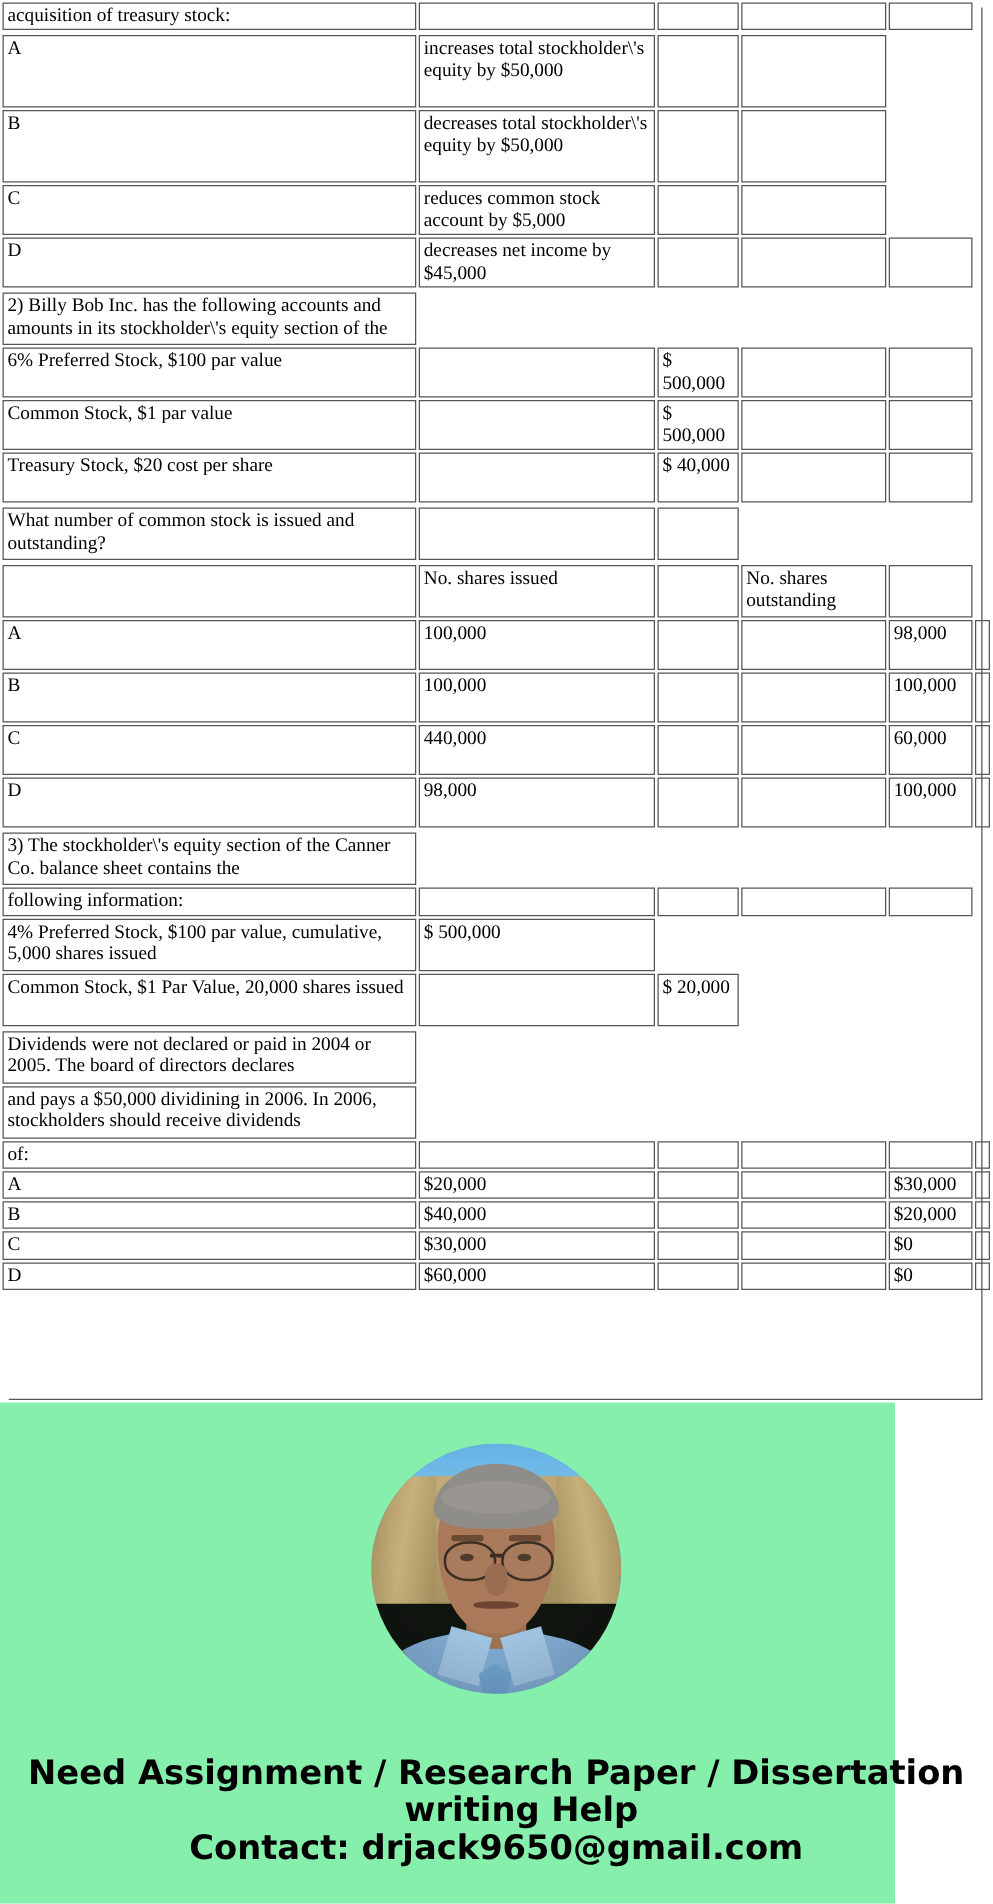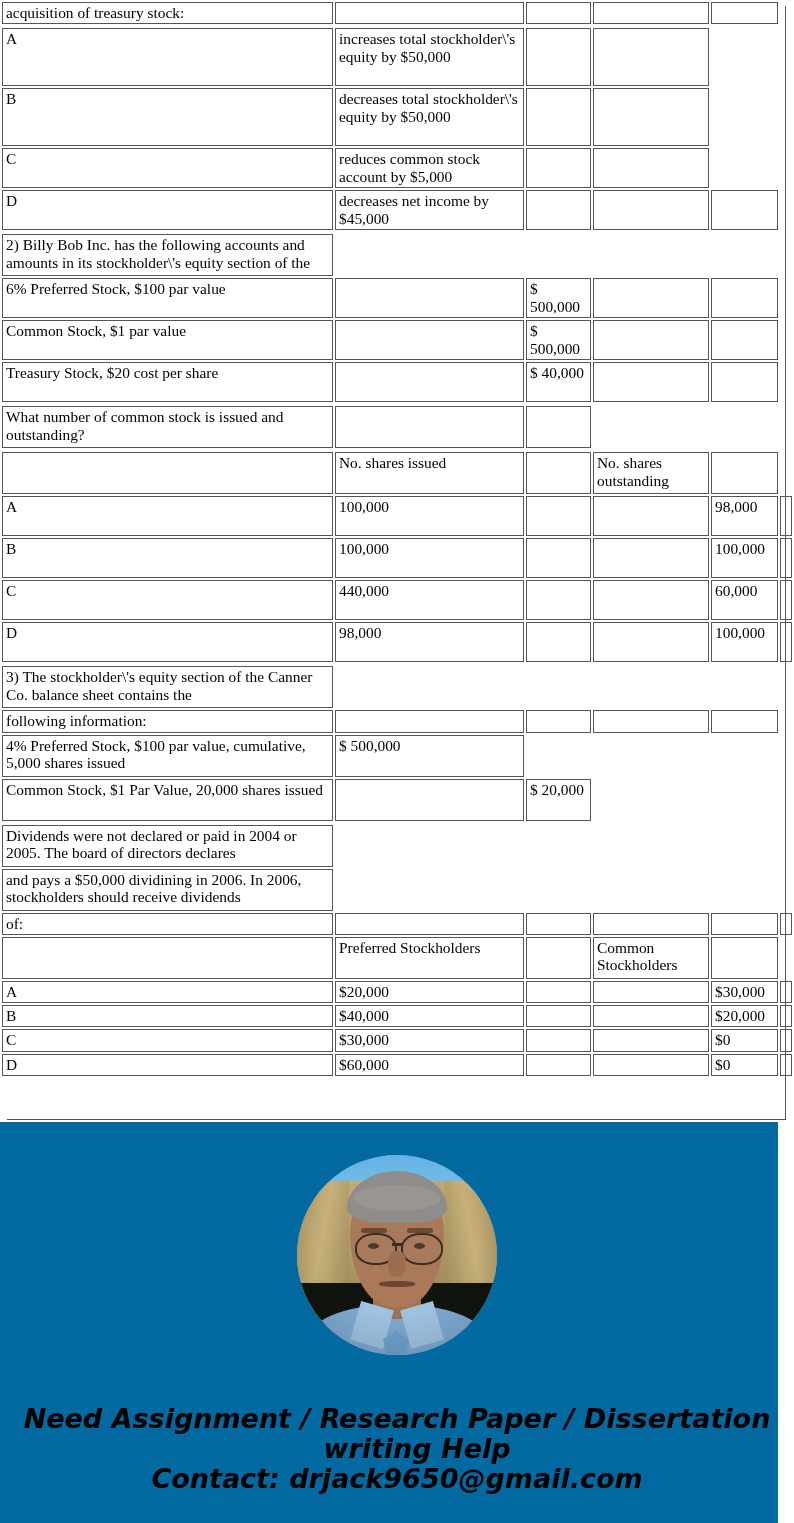--- a/index.html
+++ b/index.html
@@ -76,24 +76,23 @@
   .h1 { height: 20px; }
   .h3 { height: 58px; }
   .hrow40 { height: 40px; }
   .hrow22 { height: 22px; }
 
   
   #promo {
     position: absolute;
     left: 0;
     top: 1122px;
-    width: 778px;
+    width: 716px;
     height: 401px;
-    background: #0369a1;
-    font-style: italic;
+    background: #86efac;
   }
 
   #avatar {
     position: absolute;
     left: 297px;
     top: 33px;
     width: 200px;
     height: 200px;
     border-radius: 50%;
     overflow: hidden;
@@ -466,28 +465,20 @@
         <td class="noborder"></td>
         <td class="noborder"></td>
       </tr>
       <tr>
         <td class="h1">of:</td>
         <td class="h1 blank"></td>
         <td class="h1 blank"></td>
         <td class="h1 blank"></td>
         <td class="h1 blank"></td>
         <td class="h1 blank"></td>
-      </tr>
-      <tr>
-        <td class="h2 blank"></td>
-        <td class="h2">Preferred Stockholders</td>
-        <td class="h2 blank"></td>
-        <td class="h2">Common Stockholders</td>
-        <td class="h2 blank"></td>
-        <td class="noborder"></td>
       </tr>
       <tr>
         <td class="hrow22">A</td>
         <td class="hrow22">$20,000</td>
         <td class="hrow22 blank"></td>
         <td class="hrow22 blank"></td>
         <td class="hrow22">$30,000</td>
         <td class="hrow22 blank"></td>
       </tr>
       <tr>

